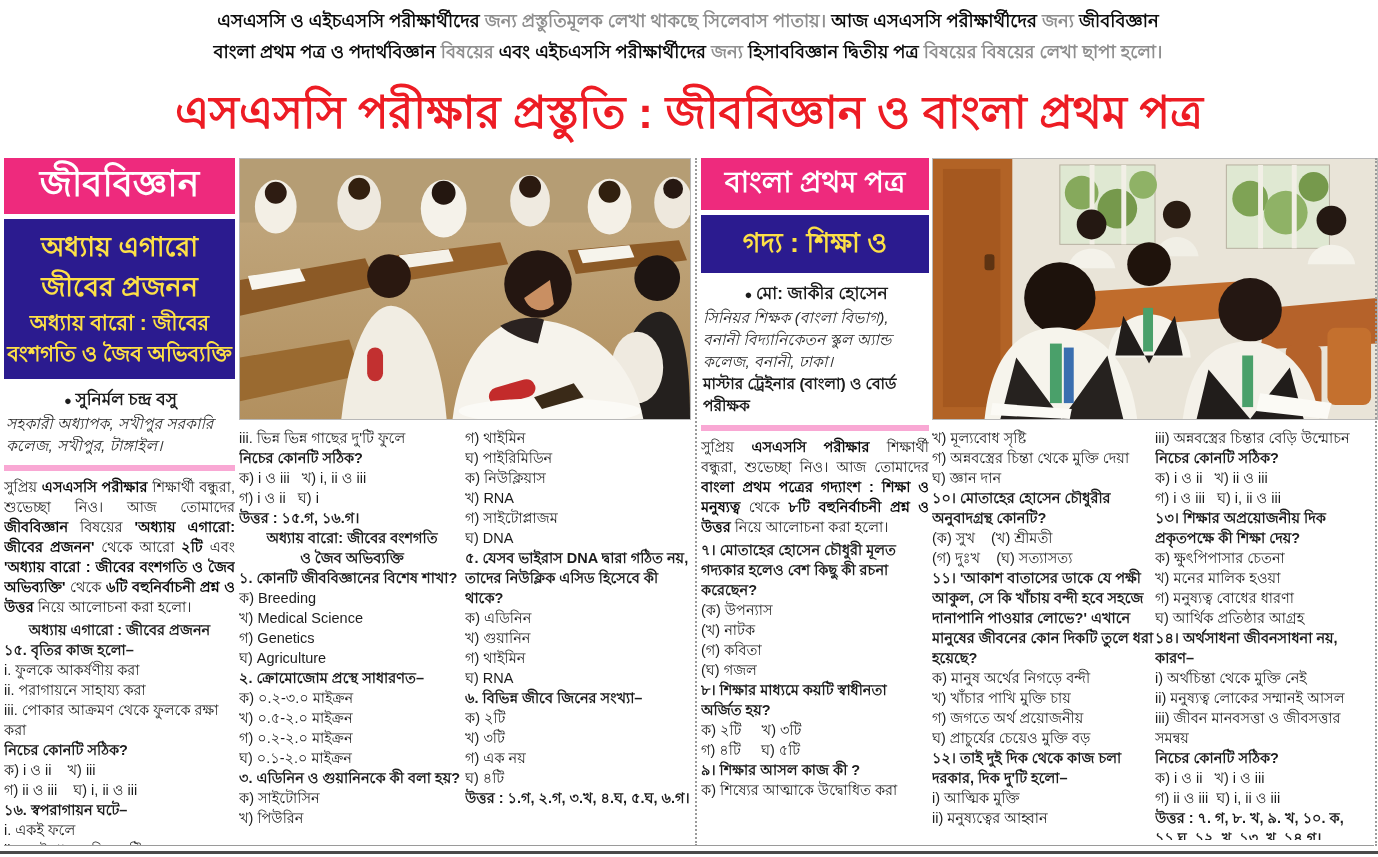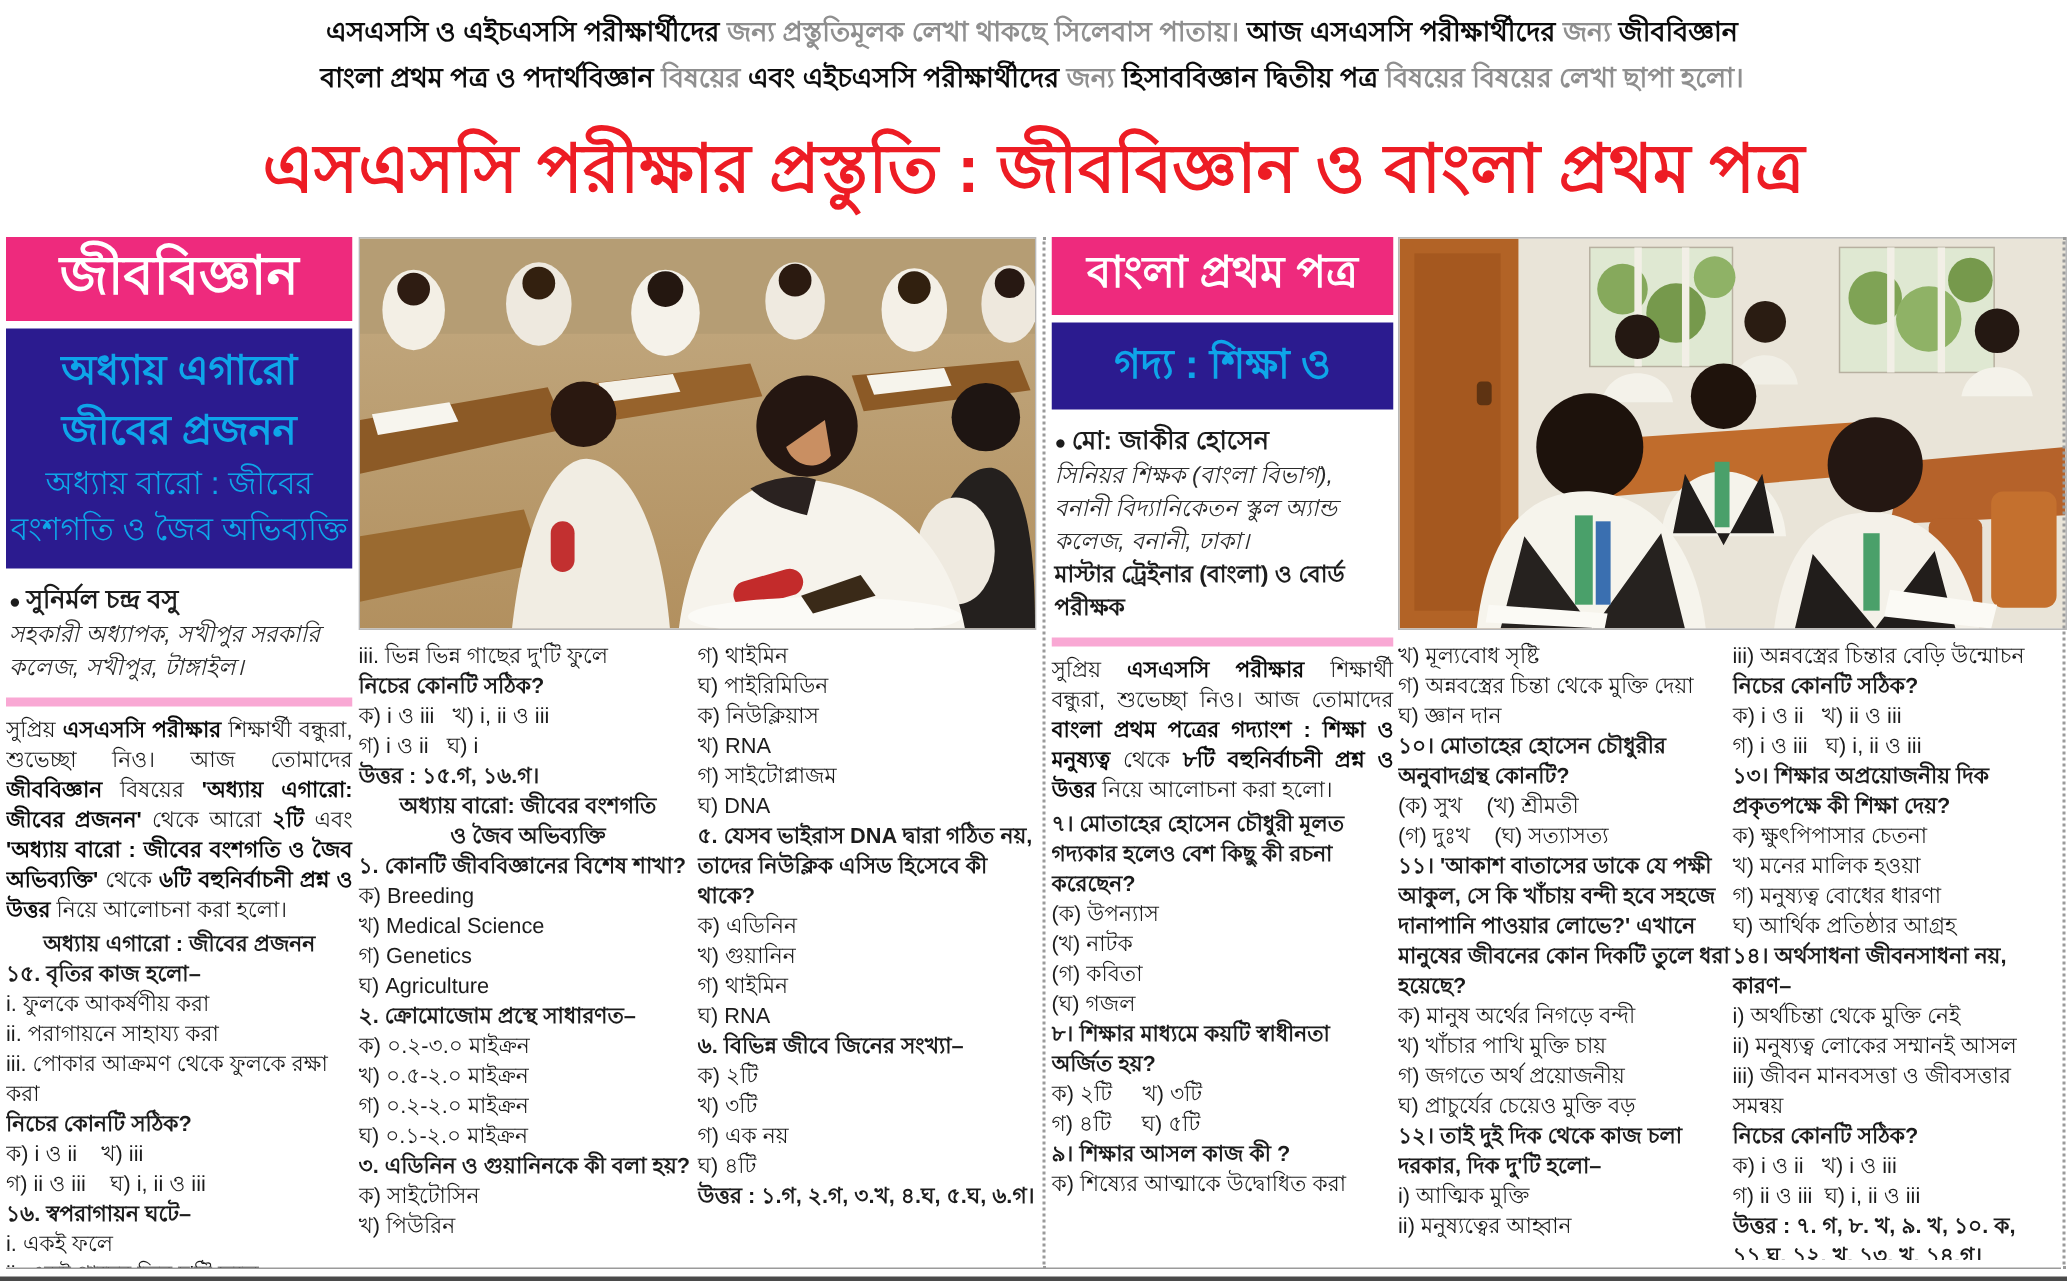--- a/index.html
+++ b/index.html
@@ -27,26 +27,26 @@
   .col2{left:239px;width:452px;}
   .col3{left:701px;width:228px;}
   .col4{left:932px;width:446px;}
   .vdiv{position:absolute;top:158px;height:688px;width:0;border-left:2px dotted #9a9a9a;}
   .vdiv1{left:695px;}
   .vdiv2{left:1375px;}
   .badge{background:var(--pink);color:#fff;font-weight:bold;text-align:center;
     padding:4px 2px 8px;}
   .badge-lg{font-size:36px;line-height:44px;}
   .badge-md{font-size:29px;line-height:40px;}
-  .chapter-box{background:var(--navy);color:#0ea5e9;text-align:center;margin-top:5px;
+  .chapter-box{background:var(--navy);color:#fde047;text-align:center;margin-top:5px;
     padding:8px 2px 10px;}
   .ln-big{font-size:27px;font-weight:bold;line-height:40px;}
-  .ln-med{font-size:21px;font-weight:normal;line-height:31px;}
+  .ln-med{font-size:21px;font-weight:bold;line-height:31px;}
   .author{margin-top:9px;padding-left:2px;}
-  .author-name{font-weight:bold;font-size:17px;line-height:24px;}
+  .author-name{font-weight:bold;font-size:17px;line-height:24px;text-align:center;}
   .bullet::before{content:"● ";font-size:13px;}
   .author-aff{font-size:15.5px;line-height:22px;font-style:italic;color:#2a2a2a;}
   .author-role{font-size:15.5px;line-height:22px;font-weight:bold;}
   .body-sec{border-top:6px solid #f9a8d4;margin-top:8px;padding-top:6px;}
   .intro{font-size:14.5px;line-height:20px;text-align:justify;margin:0 0 3px;}
   .intro .seg-b{font-weight:bold;}
   .lines .ln{font-size:14.5px;line-height:20px;white-space:pre-wrap;}
   .ln-b{font-weight:bold;}
   .ln-bc{font-weight:bold;text-align:center;}
   

